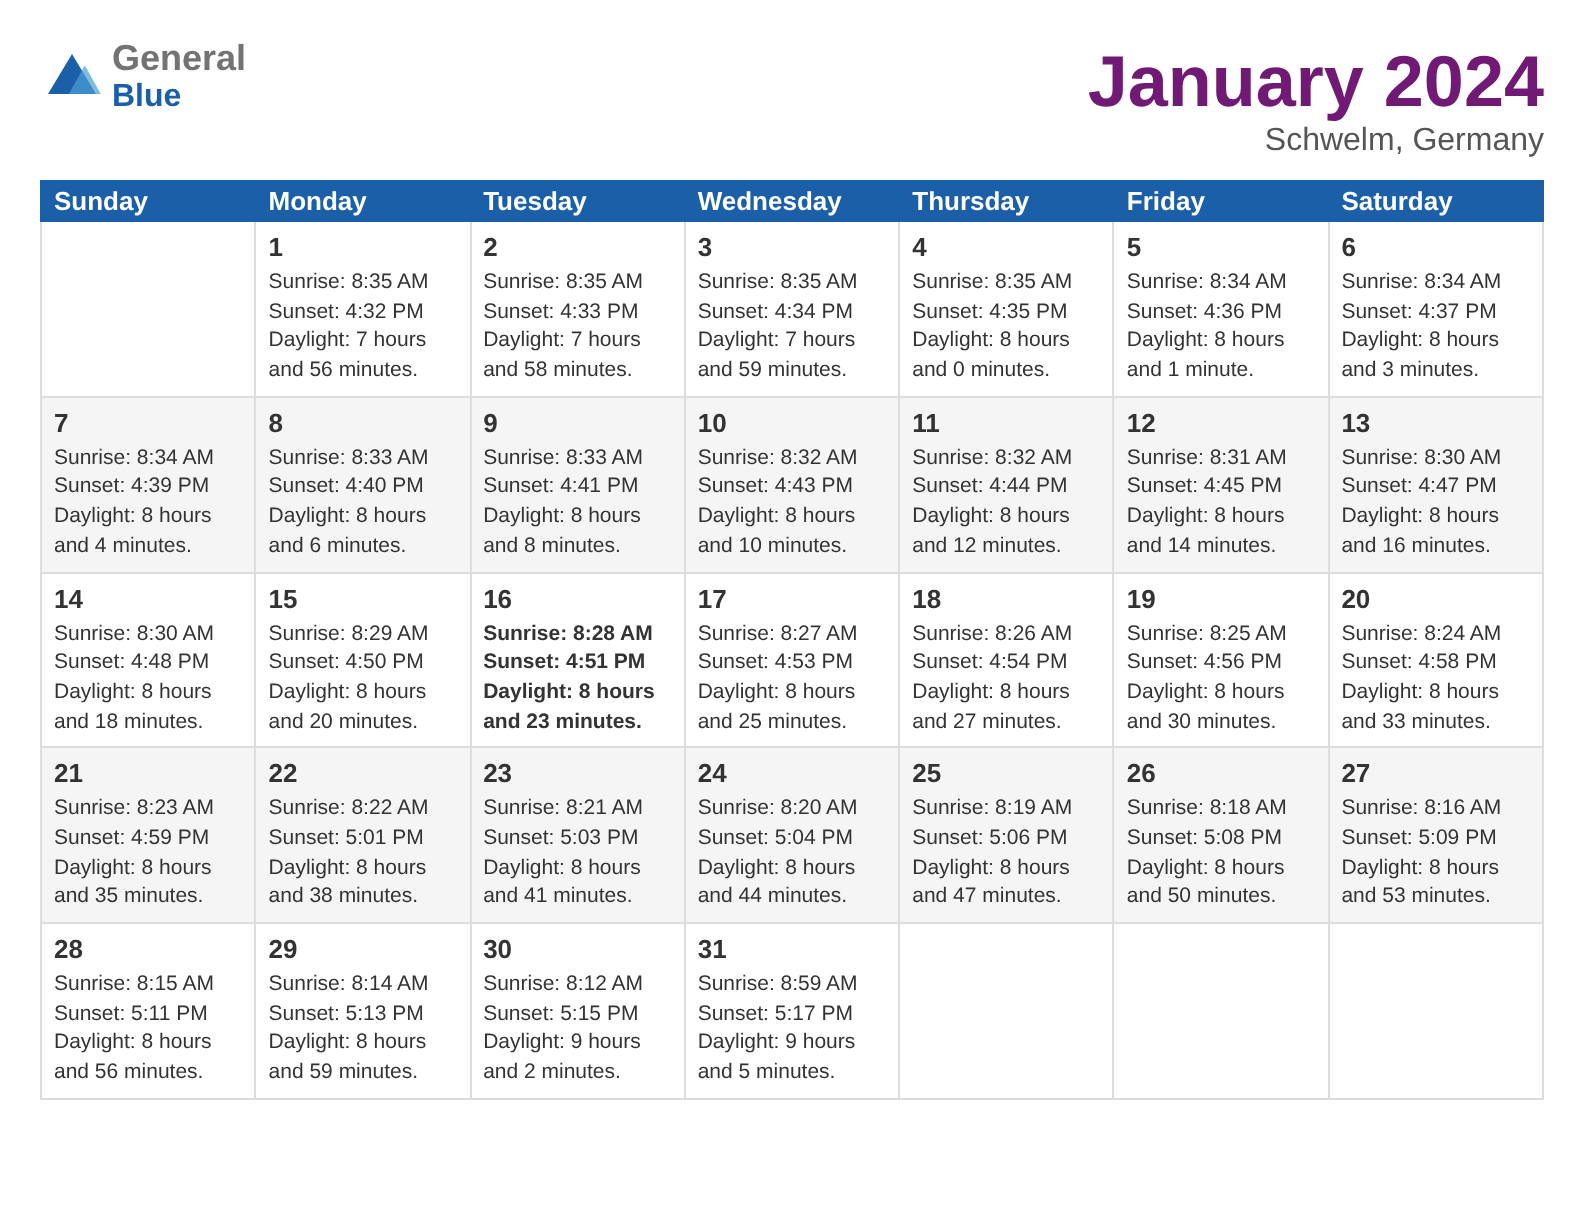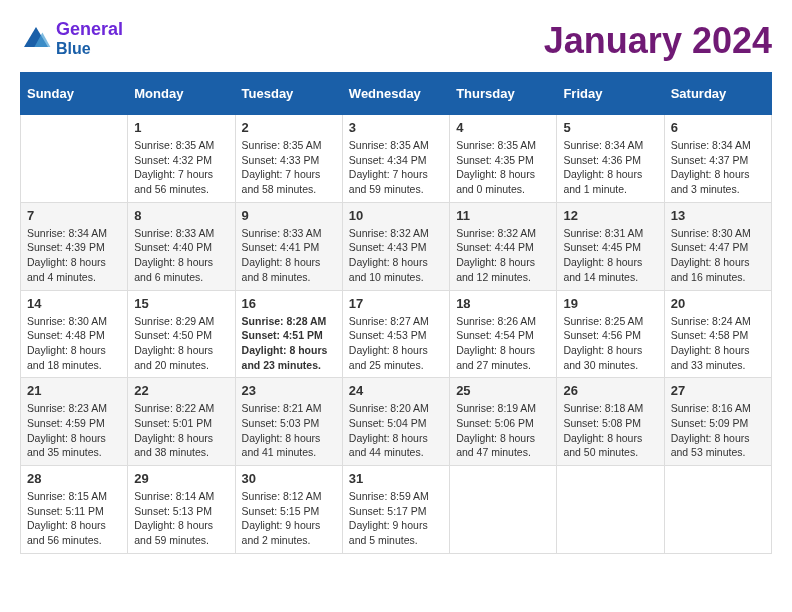--- a/index.html
+++ b/index.html
@@ -22,21 +22,21 @@
       gap: 4px;
     }
     .logo-text {
       display: flex;
       flex-direction: column;
       line-height: 1.1;
     }
     .logo-general {
       font-size: 18px;
       font-weight: bold;
-      color: #6d28d9;
+      color: #737373;
     }
     .logo-blue {
       font-size: 16px;
       font-weight: bold;
       color: #1a5fa8;
     }
     .logo-icon {
       width: 32px;
       height: 32px;
     }
@@ -54,21 +54,21 @@
     }
     table {
       width: 100%;
       border-collapse: collapse;
       font-size: 11px;
     }
     .day-header {
       background-color: #1a5fa8;
       color: #fff;
       text-align: left;
-      padding: 13px 6px;
+      padding: 2px 6px;
       font-size: 13px;
       font-weight: bold;
     }
     td {
       border: 1px solid #ddd;
       vertical-align: top;
       padding: 5px 6px;
       width: calc(100% / 7);
       min-height: 80px;
     }
@@ -107,20 +107,21 @@
         <polygon points="20,5 35,30 5,30" fill="#1a5fa8"></polygon>
         <polygon points="28,12 38,30 18,30" fill="#4a9fd4" opacity="0.7"></polygon>
       </svg>
       <div class="logo-text">
         <span class="logo-general">General</span>
         <span class="logo-blue">Blue</span>
       </div>
     </div>
     <div class="title-section">
       <div class="main-title">January 2024</div>
+      <div class="subtitle">Schwelm, Germany</div>
     </div>
   </div>
 
   <table>
     <thead>
       <tr>
       <th class="day-header">Sunday</th>
           <th class="day-header">Monday</th>
           <th class="day-header">Tuesday</th>
           <th class="day-header">Wednesday</th>

